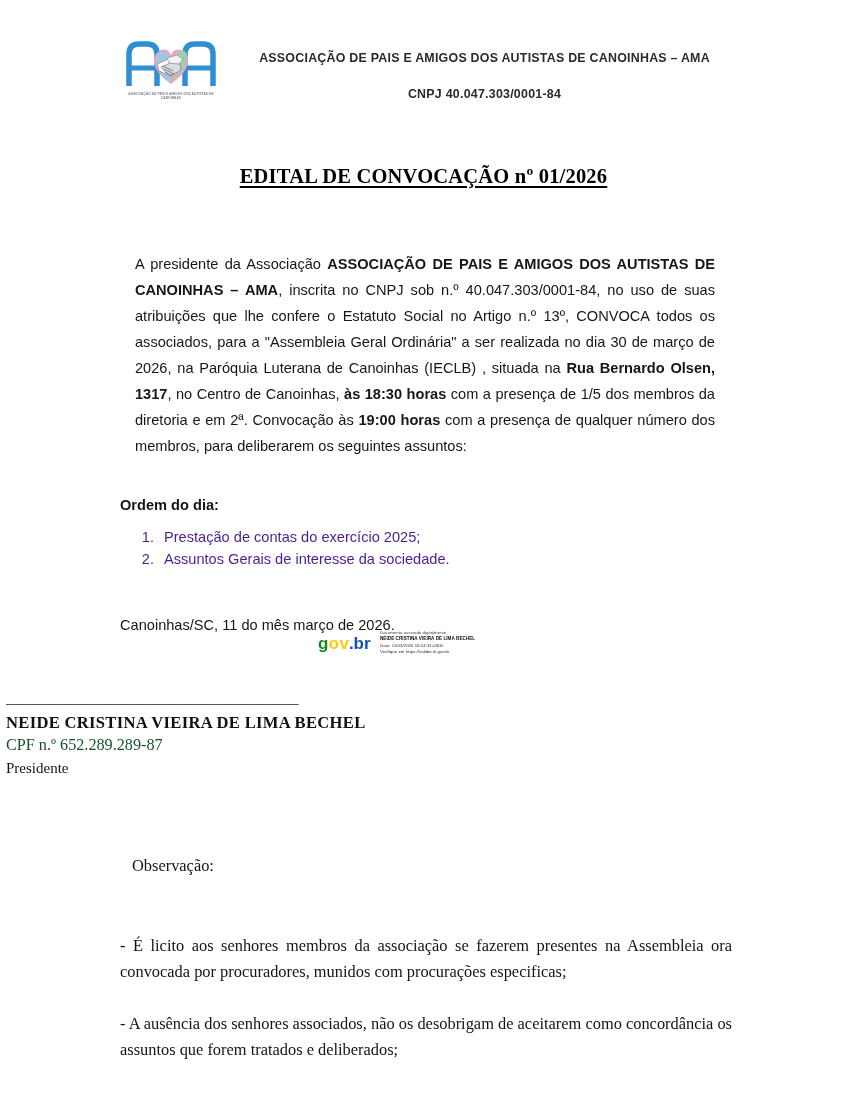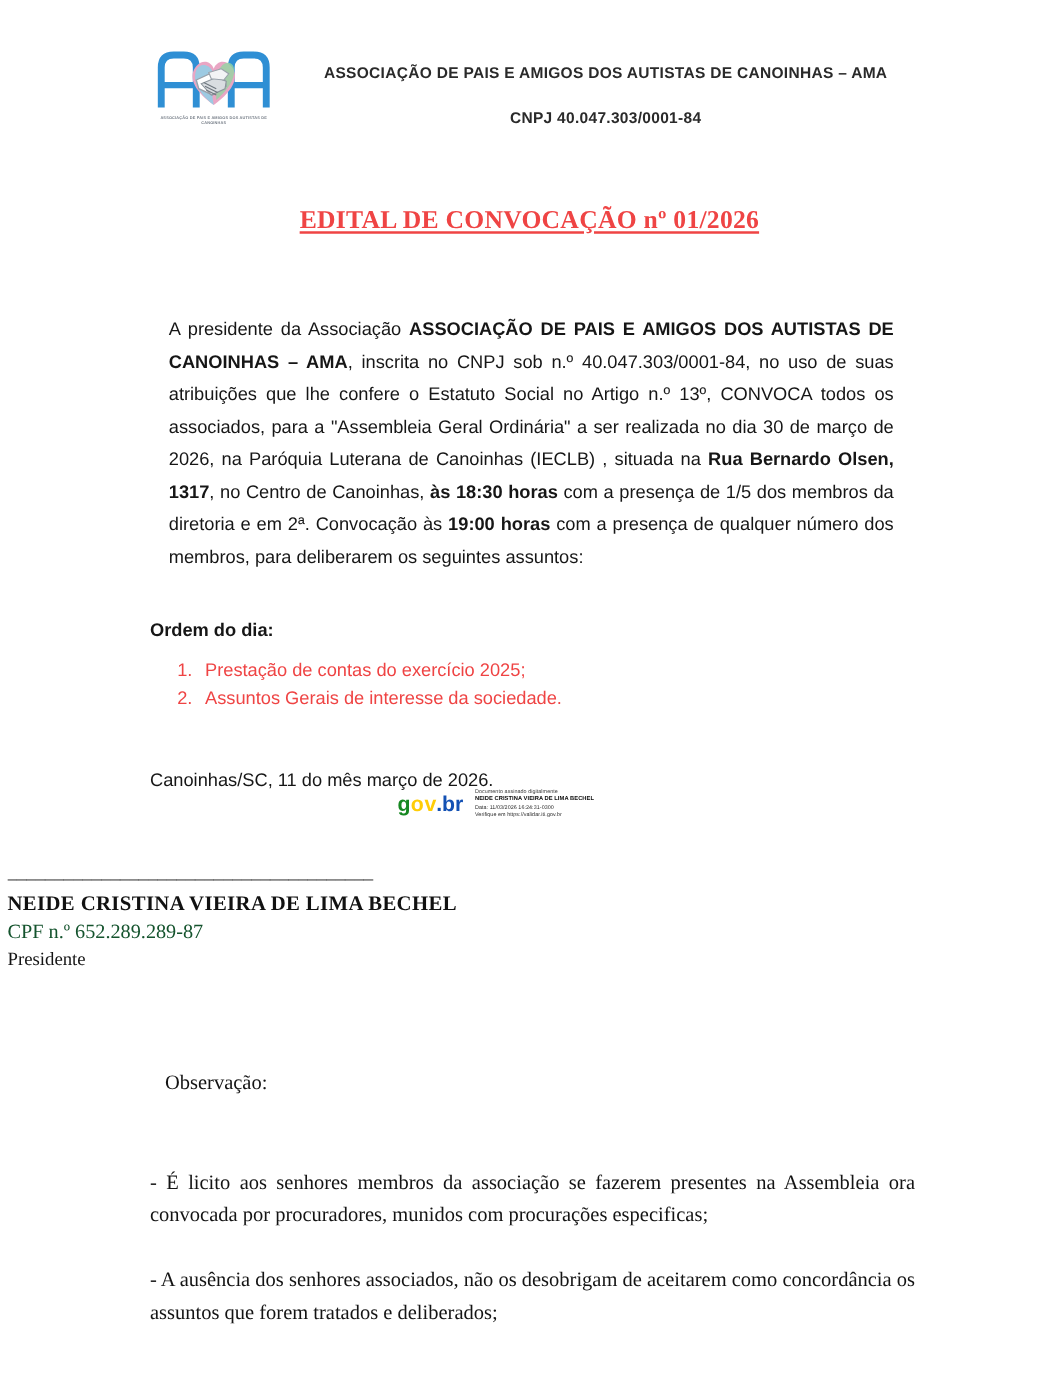--- a/index.html
+++ b/index.html
@@ -86,21 +86,21 @@
   .doc-title {
     position: absolute;
     left: 0;
     top: 165px;
     width: 847px;
     text-align: center;
     font-family: "Liberation Serif", serif;
     font-weight: bold;
     font-size: 20.5px;
     letter-spacing: 0.2px;
-    color: #ef4444;
+    color: #000000;
   }
   .doc-title span.u {
     text-decoration: underline;
     text-underline-offset: 3px;
   }
 
   
   .content {
     position: absolute;
     left: 120px;
@@ -127,21 +127,21 @@
   }
   .spacer-18 { height: 18px; }
   .spacer-22 { height: 22px; }
 
   ol.agenda {
     margin: 8px 0 0 0;
     padding-left: 38px;
     font-family: "Liberation Sans", sans-serif;
     font-size: 14.6px;
     line-height: 22px;
-    color: #ef4444;
+    color: #4c1d95;
   }
   ol.agenda li { padding-left: 6px; }
 
   .date-line {
     font-family: "Liberation Sans", sans-serif;
     font-size: 14.6px;
     line-height: 22px;
     color: #161616;
     margin: 0;
   }

